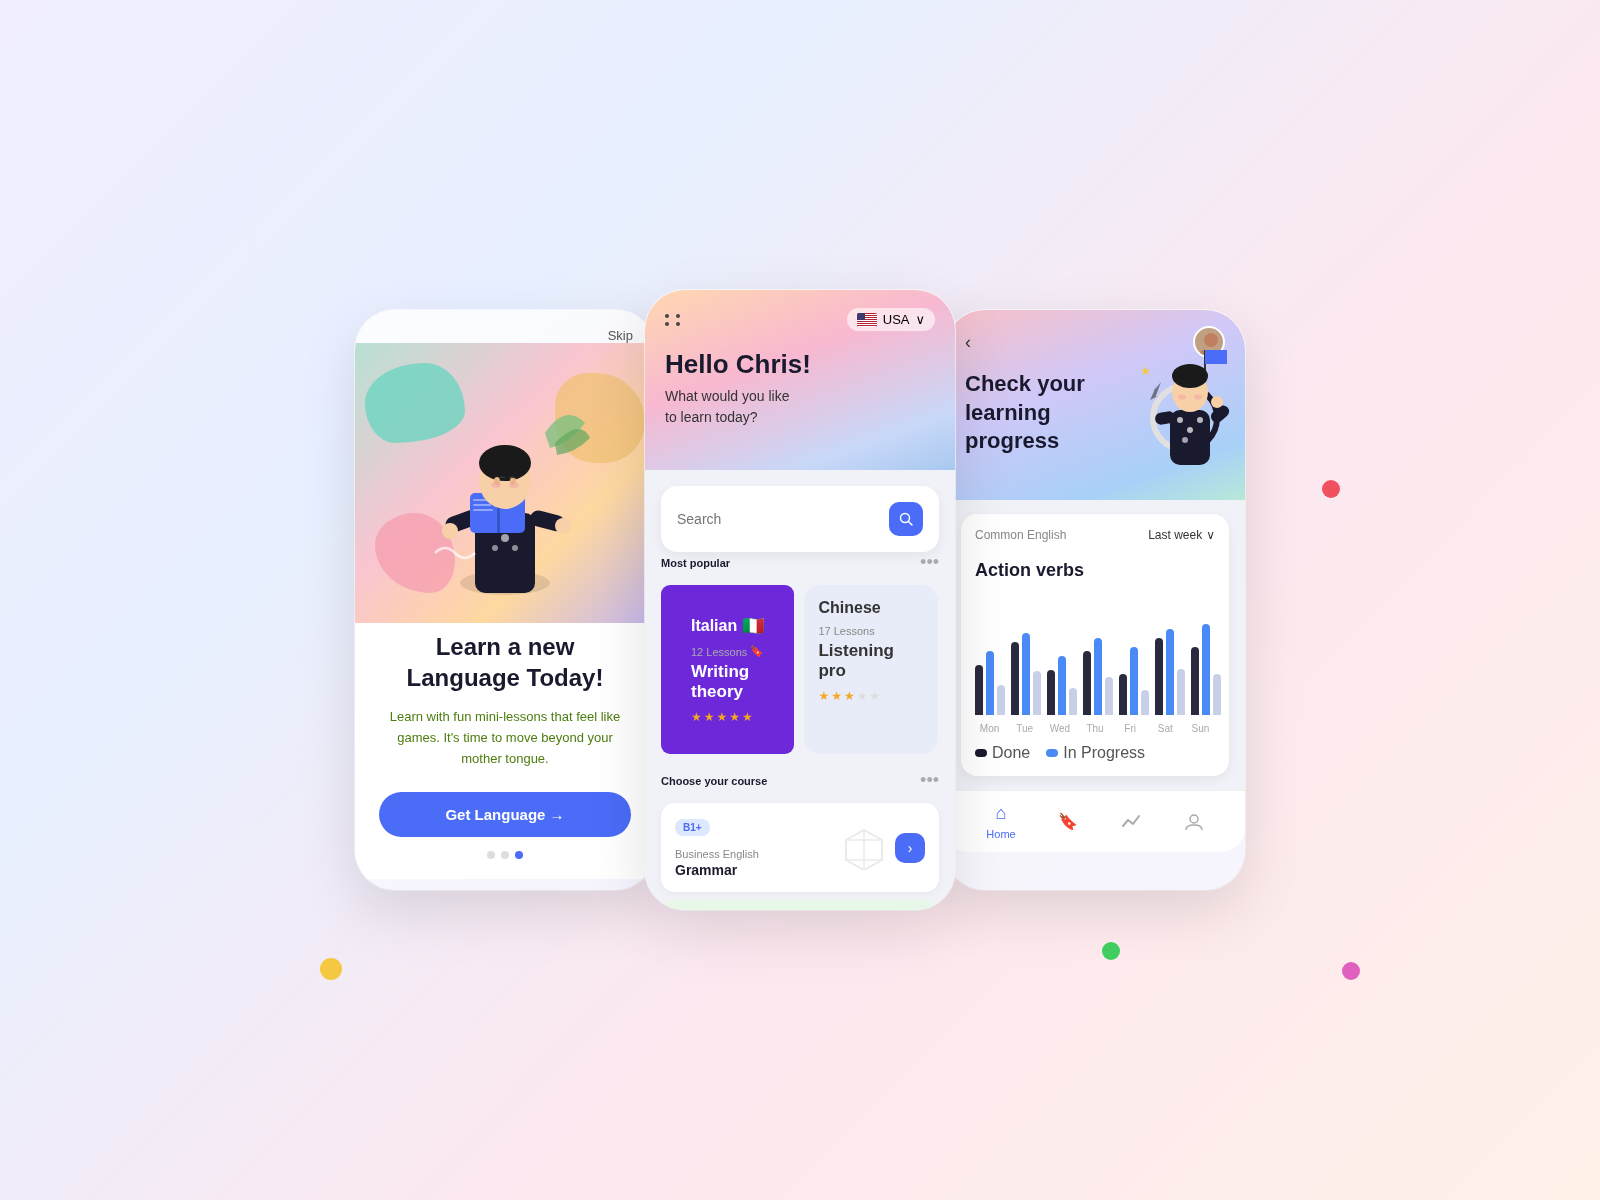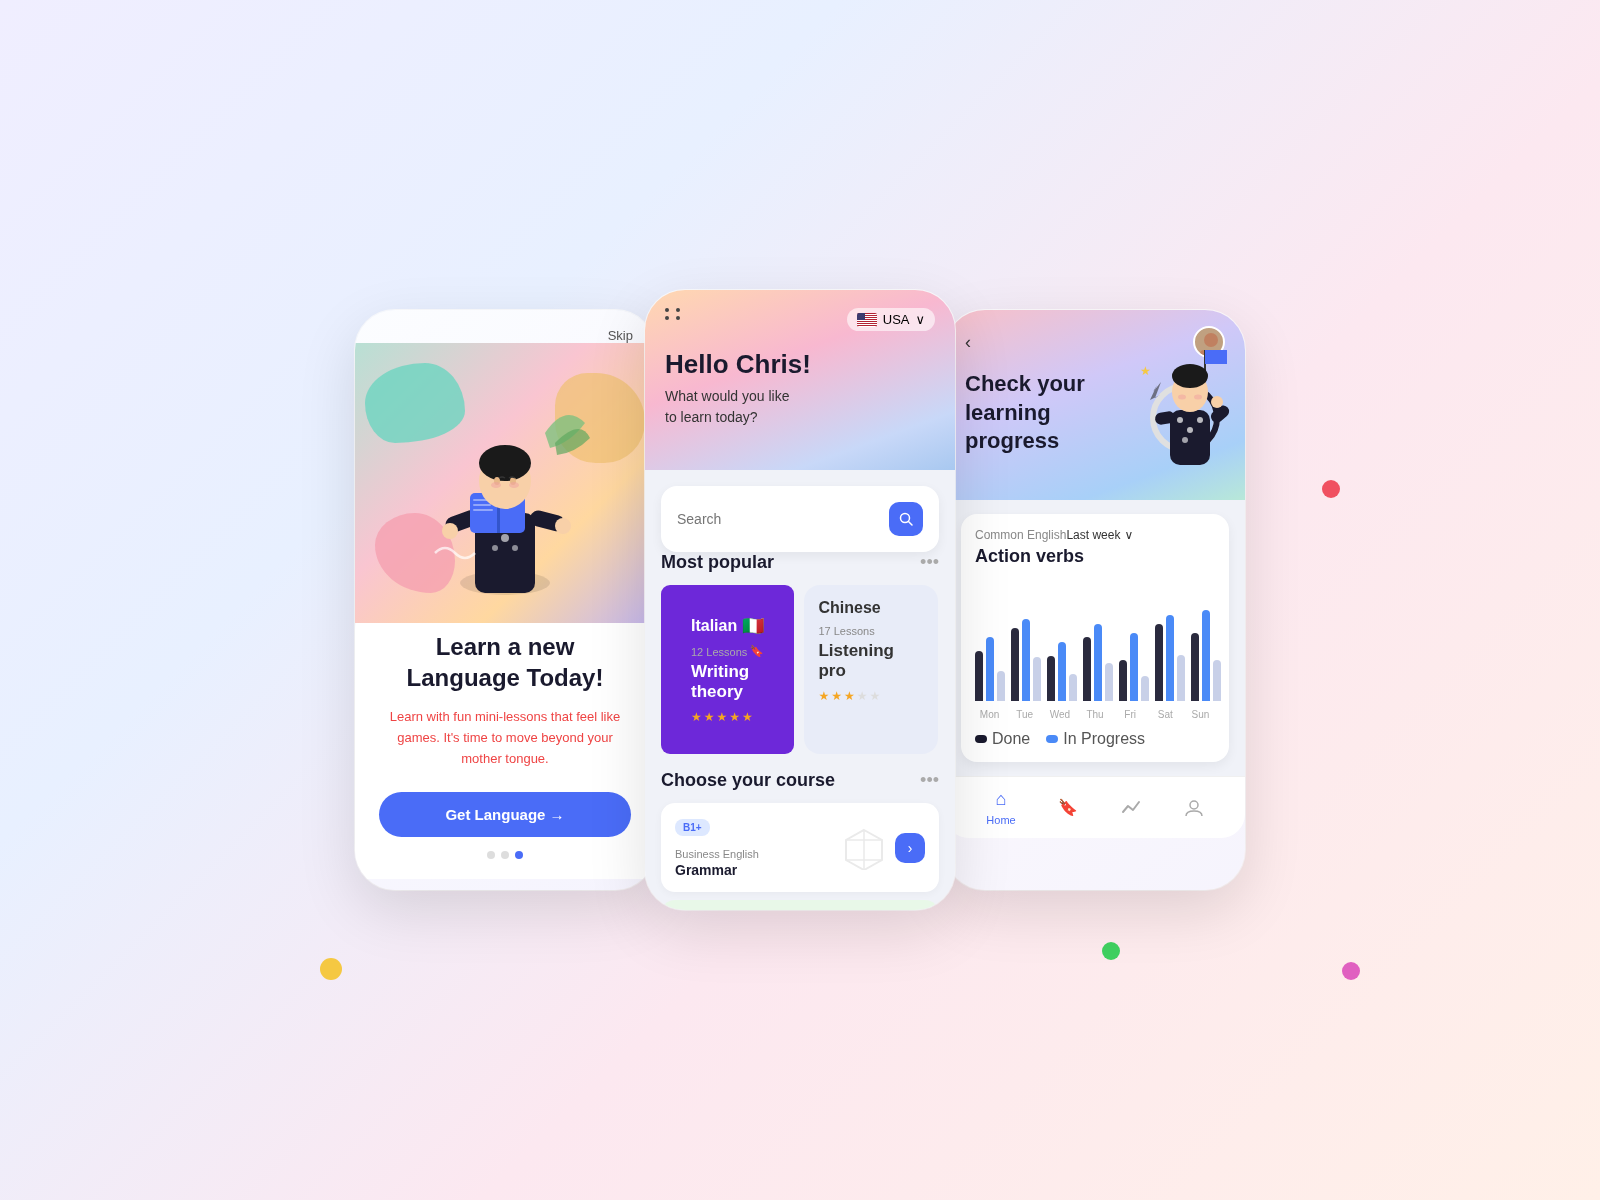--- a/index.html
+++ b/index.html
@@ -87,21 +87,21 @@
     .p1-title {
       font-size: 24px;
       font-weight: 800;
       text-align: center;
       color: #1a1a2e;
       line-height: 1.3;
       margin-bottom: 14px;
     }
     .p1-subtitle {
       font-size: 13px;
-      color: #ef4444;
+      color: #4d7c0f;
       text-align: center;
       line-height: 1.6;
       margin-bottom: 22px;
     }
     .p1-btn {
       background: #4a6cf7;
       color: white;
       border: none;
       border-radius: 30px;
       padding: 14px 0;
@@ -162,21 +162,21 @@
 
     
     .p2-top {
       background: linear-gradient(160deg, #ffd8b0 0%, #f8b8d0 40%, #c8d8f8 80%, #a8c8f0 100%);
       padding: 18px 20px 30px;
       min-height: 180px;
     }
     .p2-topbar {
       display: flex;
       justify-content: space-between;
-      align-items: flex-start;
+      align-items: center;
       margin-bottom: 18px;
     }
     .p2-dots-menu {
       display: grid;
       grid-template-columns: 1fr 1fr;
       gap: 4px;
       width: 18px;
     }
     .p2-dot-menu {
       width: 4px;
@@ -252,21 +252,21 @@
       color: white;
       font-size: 14px;
     }
     .section-header {
       display: flex;
       justify-content: space-between;
       align-items: center;
       margin-bottom: 12px;
     }
     .section-title {
-      font-size: 18px;
+      font-size: 11px;
       font-weight: 700;
       color: #1a1a2e;
     }
     .section-more {
       color: #aaa;
       font-size: 18px;
       cursor: pointer;
     }
     .courses-row {
       display: flex;
@@ -412,23 +412,23 @@
       padding: 14px 16px;
     }
     .p3-chart-card {
       background: white;
       border-radius: 16px;
       padding: 14px;
       box-shadow: 0 4px 12px rgba(0,0,0,0.06);
     }
     .p3-chart-header {
       display: flex;
-      justify-content: flex-start;
-      align-items: center;
-      margin-bottom: 4px;
+      justify-content: space-between;
+      align-items: center;
+      margin-bottom: 18px;
     }
     .p3-chart-label { font-size: 12px; color: #888; }
     .p3-chart-period {
       font-size: 12px;
       color: #333;
       display: flex;
       align-items: center;
       gap: 4px;
       cursor: pointer;
     }

